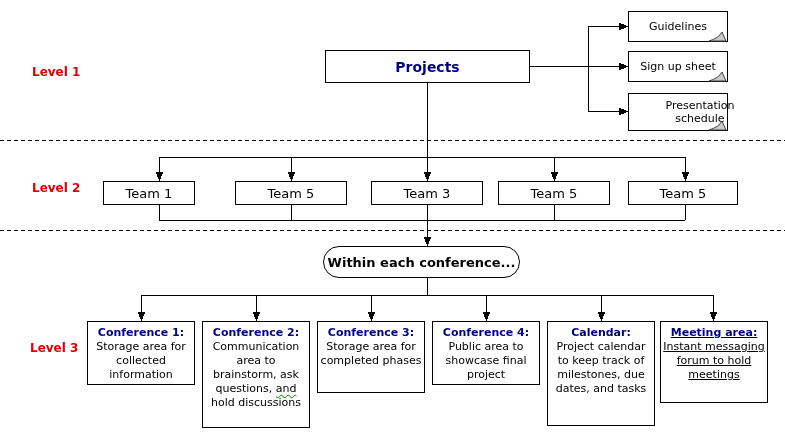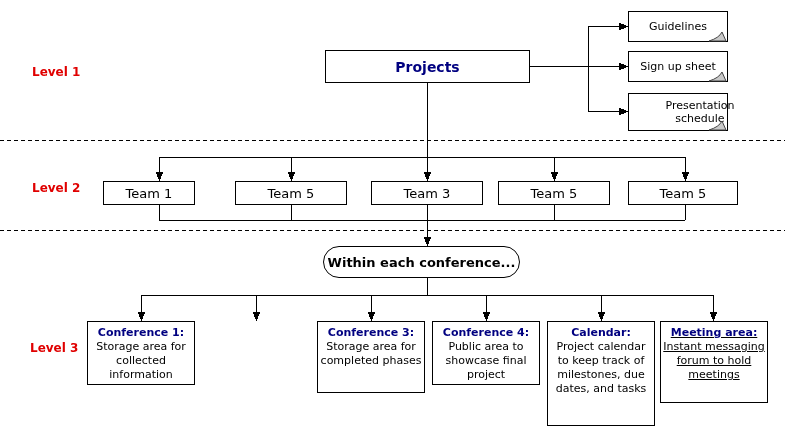--- a/index.html
+++ b/index.html
@@ -145,20 +145,24 @@
 
   <div class="oval" style="left:323px;top:246px;width:197px;height:32px;">
     <span>Within each conference...</span>
   </div>
 
   <div class="box area-box" style="left:87px;top:321px;width:108px;height:64px;">
     <span class="area-title">Conference 1:</span>
     <span>Storage area for collected information</span>
   </div>
 
+  <div class="box area-box" style="left:202px;top:321px;width:108px;height:107px;">
+    <span class="area-title">Conference 2:</span>
+    <span><span>Communication area to brainstorm, ask questions, </span><span class="squiggle">and</span><span> hold discussions</span></span>
+  </div>
 
   <div class="box area-box" style="left:317px;top:321px;width:108px;height:72px;">
     <span class="area-title">Conference 3:</span>
     <span>Storage area for completed phases</span>
   </div>
 
   <div class="box area-box" style="left:432px;top:321px;width:108px;height:64px;">
     <span class="area-title">Conference 4:</span>
     <span>Public area to showcase final project</span>
   </div>

